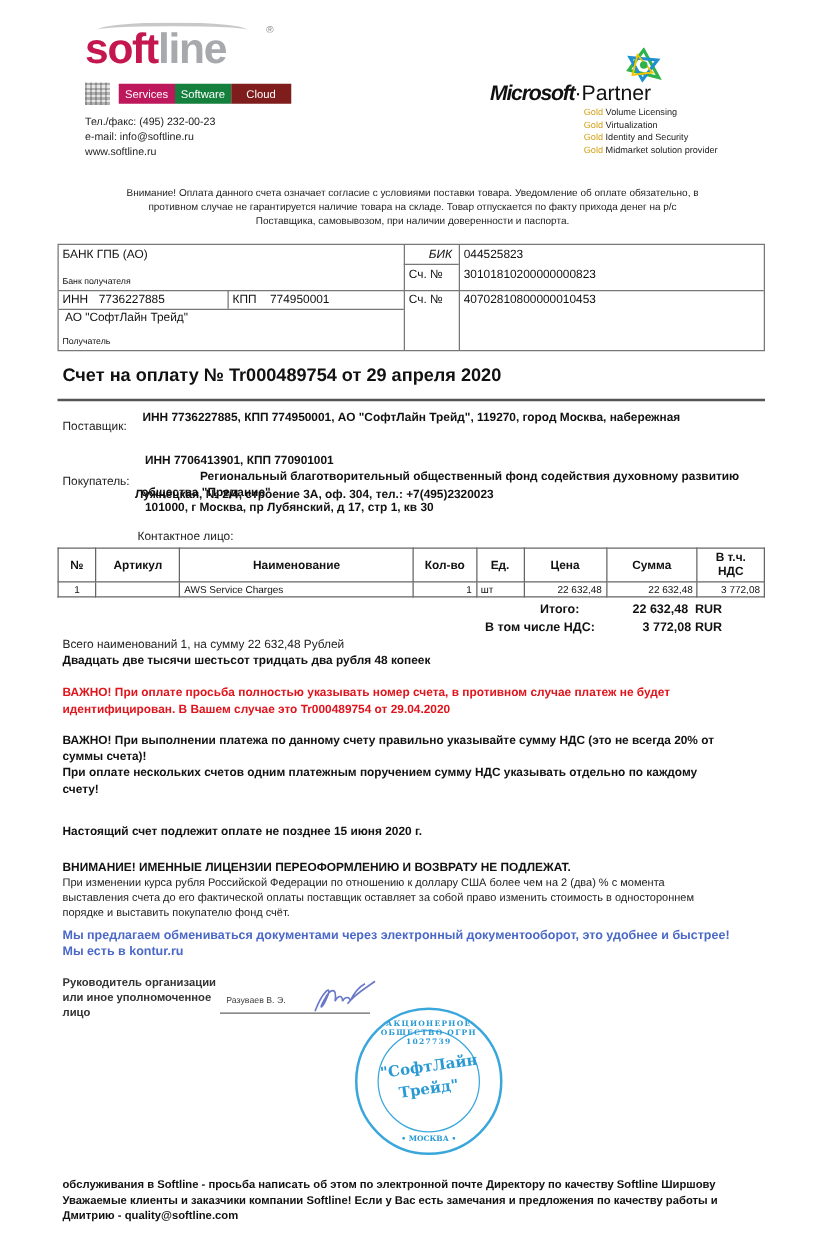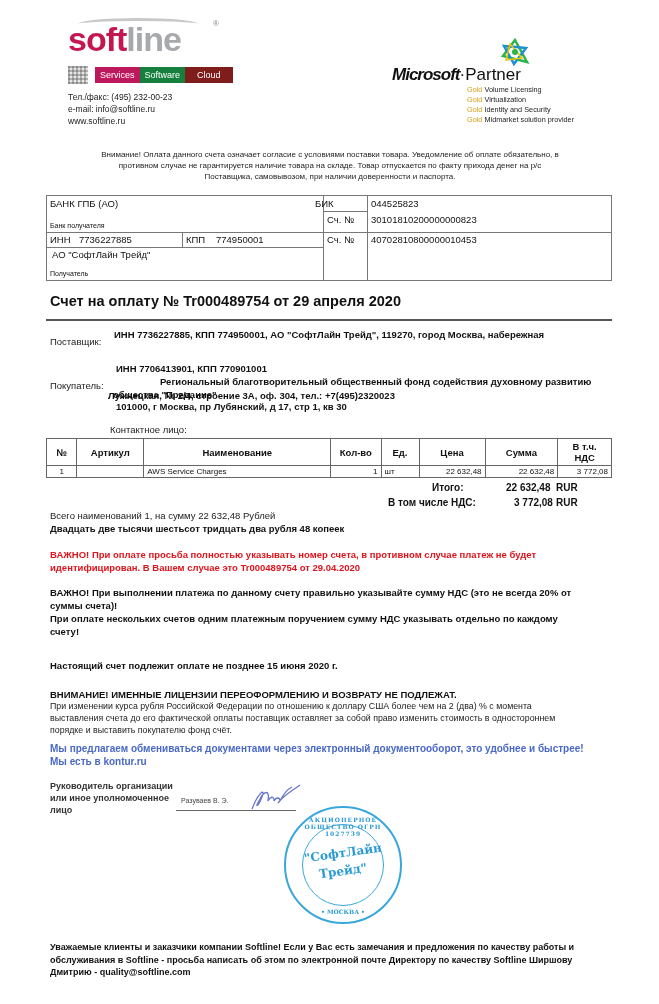--- a/index.html
+++ b/index.html
@@ -104,21 +104,21 @@
 <div class="abs bank">
   <div class="vl" style="left:276px;top:0;height:84px;"></div>
   <div class="vl" style="left:320px;top:0;height:84px;"></div>
   <div class="hl" style="left:276px;top:15px;width:44px;"></div>
   <div class="hl" style="left:0;top:36px;width:564px;"></div>
   <div class="hl" style="left:0;top:51px;width:276px;"></div>
   <div class="vl" style="left:135px;top:36px;height:15px;"></div>
 
   <div class="cell" style="left:3px;top:2px;">БАНК ГПБ (АО)</div>
   <div class="cell small" style="left:3px;top:26px;">Банк получателя</div>
-  <div class="cell" style="left:268px;top:2px;">БИК</div>
+  <div class="cell" style="left:296px;top:2px;font-style:italic;">БИК</div>
   <div class="cell" style="left:324px;top:2px;">044525823</div>
   <div class="cell" style="left:280px;top:18px;">Сч. №</div>
   <div class="cell" style="left:324px;top:18px;">30101810200000000823</div>
 
   <div class="cell" style="left:3px;top:38px;">ИНН</div>
   <div class="cell" style="left:32px;top:38px;">7736227885</div>
   <div class="cell" style="left:139px;top:38px;">КПП</div>
   <div class="cell" style="left:169px;top:38px;">774950001</div>
   <div class="cell" style="left:280px;top:38px;">Сч. №</div>
   <div class="cell" style="left:324px;top:38px;">40702810800000010453</div>
@@ -209,16 +209,16 @@
 
 <div class="abs stamp">
   <div class="stamp-inner"></div>
   <div class="stamp-text" style="top:8px;font-size:6px;letter-spacing:1px;">АКЦИОНЕРНОЕ ОБЩЕСТВО  ОГРН 1027739</div>
   <div class="stamp-text" style="top:38px;font-size:12px;transform:rotate(-8deg);">"СофтЛайн</div>
   <div class="stamp-text" style="top:56px;font-size:12px;transform:rotate(-8deg);">Трейд"</div>
   <div class="stamp-text" style="top:100px;font-size:6px;">• МОСКВА •</div>
 </div>
 
 <div class="abs boldtxt" style="left:50px;top:941px;font-size:9px;line-height:12.5px;">
+  <div>обслуживания в Softline - просьба написать об этом по электронной почте Директору по качеству Softline Ширшову</div>
   <div>Уважаемые клиенты и заказчики компании Softline! Если у Вас есть замечания и предложения по качеству работы и</div>
-  <div>обслуживания в Softline - просьба написать об этом по электронной почте Директору по качеству Softline Ширшову</div>
   <div>Дмитрию - quality@softline.com</div>
 </div>
 
 </body></html>

